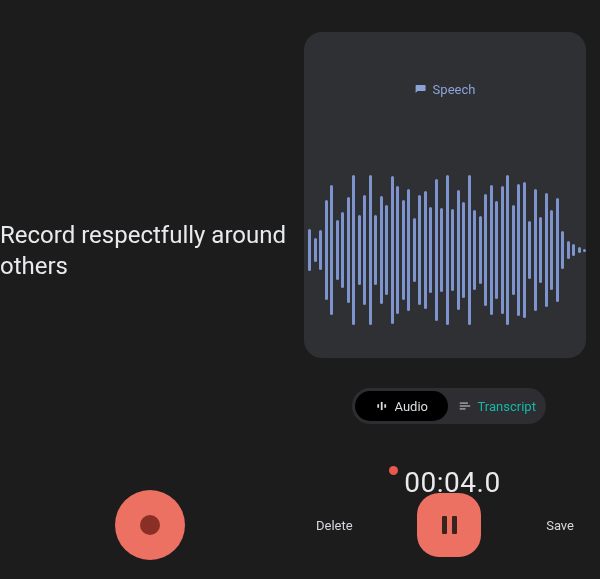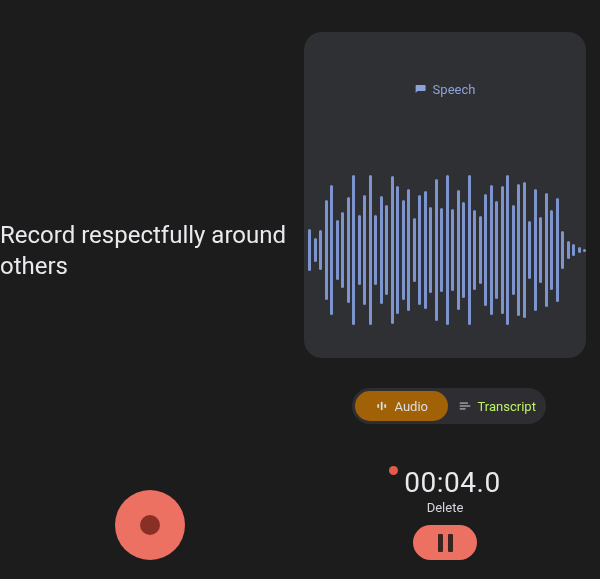--- a/index.html
+++ b/index.html
@@ -104,25 +104,25 @@
   }
   .tab {
     flex: 1;
     height: 30px;
     border-radius: 16px;
     display: flex;
     align-items: center;
     justify-content: center;
     gap: 6px;
     font-size: 13px;
-    color: #bef264;
+    color: #14b8a6;
     cursor: pointer;
   }
   .tab.active {
-    background: #a16207;
+    background: #000000;
     color: #dcdfe4;
   }
   .tab svg { display: block; }
 
   .timer-row {
     position: absolute;
     top: 442px;
     left: 304px;
     width: 282px;
     display: flex;
@@ -147,21 +147,20 @@
   .controls {
     position: absolute;
     top: 490px;
     left: 304px;
     width: 282px;
     height: 70px;
     display: flex;
     align-items: center;
     justify-content: space-between;
     padding: 0 4px;
-    flex-direction: column;
   }
   .txtbtn {
     font-size: 13px;
     color: #d4d7dc;
     cursor: pointer;
     padding: 10px 8px;
   }
   .pause-btn {
     width: 64px;
     height: 64px;
@@ -286,13 +285,14 @@
 </div>
 
 <div class="controls">
   <div class="txtbtn">Delete</div>
   <div class="pause-btn">
     <div class="bars">
         <span></span>
         <span></span>
       </div>
   </div>
+  <div class="txtbtn">Save</div>
 </div>
 
 </body></html>

